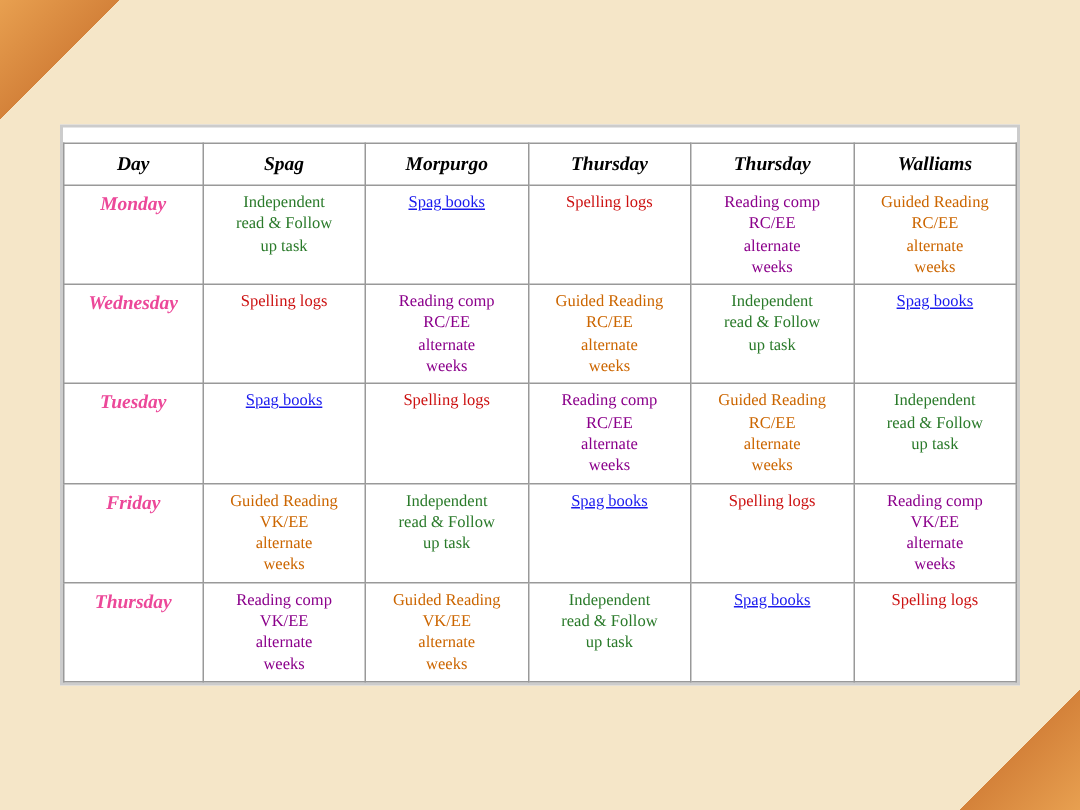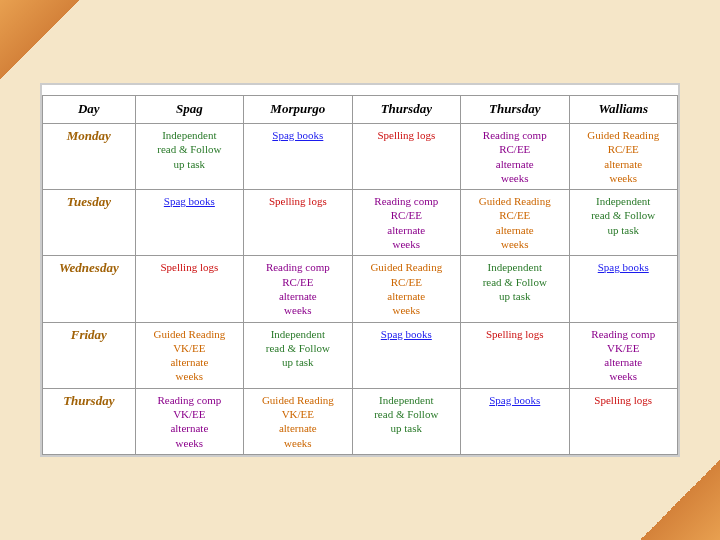--- a/index.html
+++ b/index.html
@@ -78,21 +78,21 @@
       font-style: italic;
       padding: 5px;
       margin-left: 12px;
     }
 
     td:first-child {
       font-weight: bold;
       font-size: 13px;
       font-style: italic;
       text-align: center;
-      color: #a16207;
+      color: #ec4899;
       white-space: nowrap;
     }
 
     .cell-content {
       text-align: center;
     }
   </style>
 </head>
 <body>
 
@@ -126,53 +126,53 @@
               <div class="cell-content" style="color: rgb(204, 17, 17);">Spelling logs</div>
             </td>
             <td>
               <div class="cell-content" style="color: rgb(139, 0, 139);">Reading comp<br>RC/EE<br>alternate<br>weeks</div>
             </td>
             <td>
               <div class="cell-content" style="color: rgb(204, 102, 0);">Guided Reading<br>RC/EE<br>alternate<br>weeks</div>
             </td>
           </tr>
           <tr>
+            <td>Wednesday</td>
+            <td>
+              <div class="cell-content" style="color: rgb(204, 17, 17);">Spelling logs</div>
+            </td>
+            <td>
+              <div class="cell-content" style="color: rgb(139, 0, 139);">Reading comp<br>RC/EE<br>alternate<br>weeks</div>
+            </td>
+            <td>
+              <div class="cell-content" style="color: rgb(204, 102, 0);">Guided Reading<br>RC/EE<br>alternate<br>weeks</div>
+            </td>
+            <td>
+              <div class="cell-content" style="color: rgb(42, 122, 42);">Independent<br>read &amp; Follow<br>up task</div>
+            </td>
+            <td>
+              <div class="cell-content" style="color: rgb(26, 26, 238); text-decoration: underline;">Spag books</div>
+            </td>
+          </tr>
+          <tr>
             <td>Tuesday</td>
             <td>
               <div class="cell-content" style="color: rgb(26, 26, 238); text-decoration: underline;">Spag books</div>
             </td>
             <td>
               <div class="cell-content" style="color: rgb(204, 17, 17);">Spelling logs</div>
             </td>
             <td>
               <div class="cell-content" style="color: rgb(139, 0, 139);">Reading comp<br>RC/EE<br>alternate<br>weeks</div>
             </td>
             <td>
               <div class="cell-content" style="color: rgb(204, 102, 0);">Guided Reading<br>RC/EE<br>alternate<br>weeks</div>
             </td>
             <td>
               <div class="cell-content" style="color: rgb(42, 122, 42);">Independent<br>read &amp; Follow<br>up task</div>
-            </td>
-          </tr>
-          <tr>
-            <td>Wednesday</td>
-            <td>
-              <div class="cell-content" style="color: rgb(204, 17, 17);">Spelling logs</div>
-            </td>
-            <td>
-              <div class="cell-content" style="color: rgb(139, 0, 139);">Reading comp<br>RC/EE<br>alternate<br>weeks</div>
-            </td>
-            <td>
-              <div class="cell-content" style="color: rgb(204, 102, 0);">Guided Reading<br>RC/EE<br>alternate<br>weeks</div>
-            </td>
-            <td>
-              <div class="cell-content" style="color: rgb(42, 122, 42);">Independent<br>read &amp; Follow<br>up task</div>
-            </td>
-            <td>
-              <div class="cell-content" style="color: rgb(26, 26, 238); text-decoration: underline;">Spag books</div>
             </td>
           </tr>
           <tr>
             <td>Friday</td>
             <td>
               <div class="cell-content" style="color: rgb(204, 102, 0);">Guided Reading<br>VK/EE<br>alternate<br>weeks</div>
             </td>
             <td>
               <div class="cell-content" style="color: rgb(42, 122, 42);">Independent<br>read &amp; Follow<br>up task</div>
             </td>

